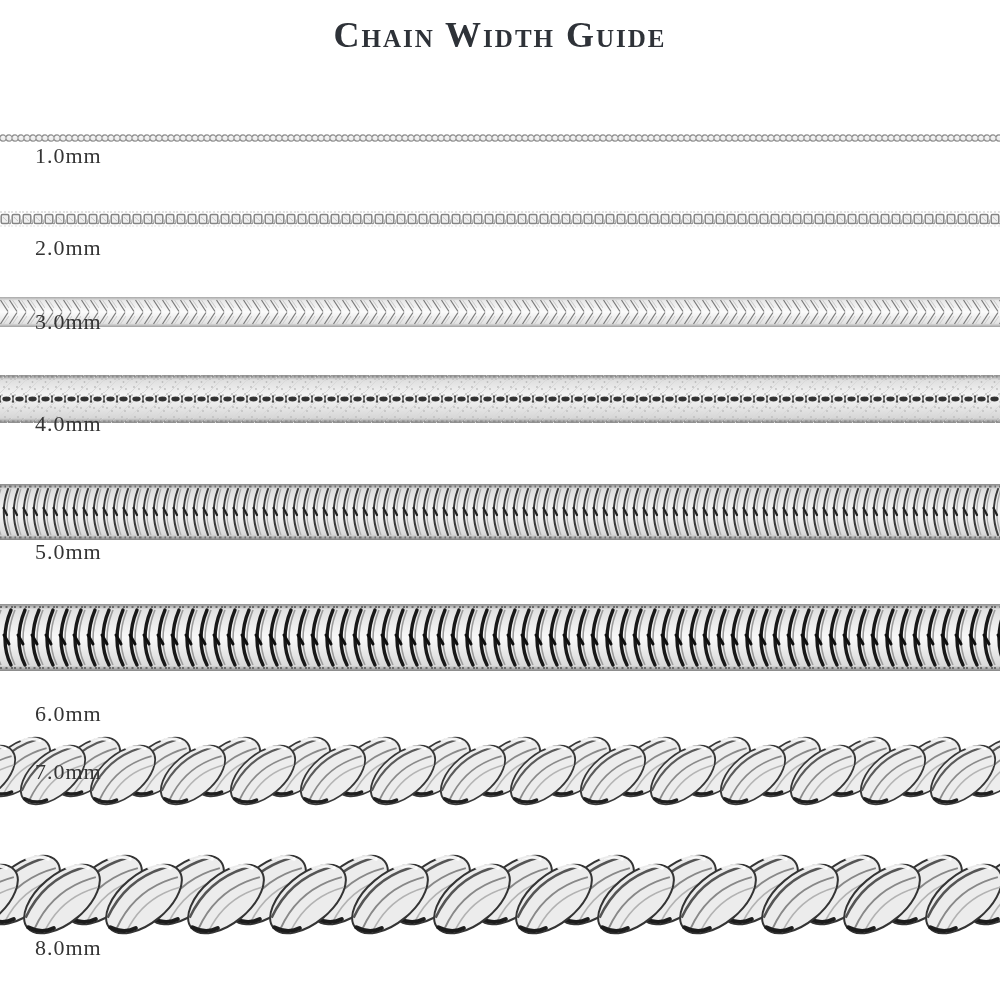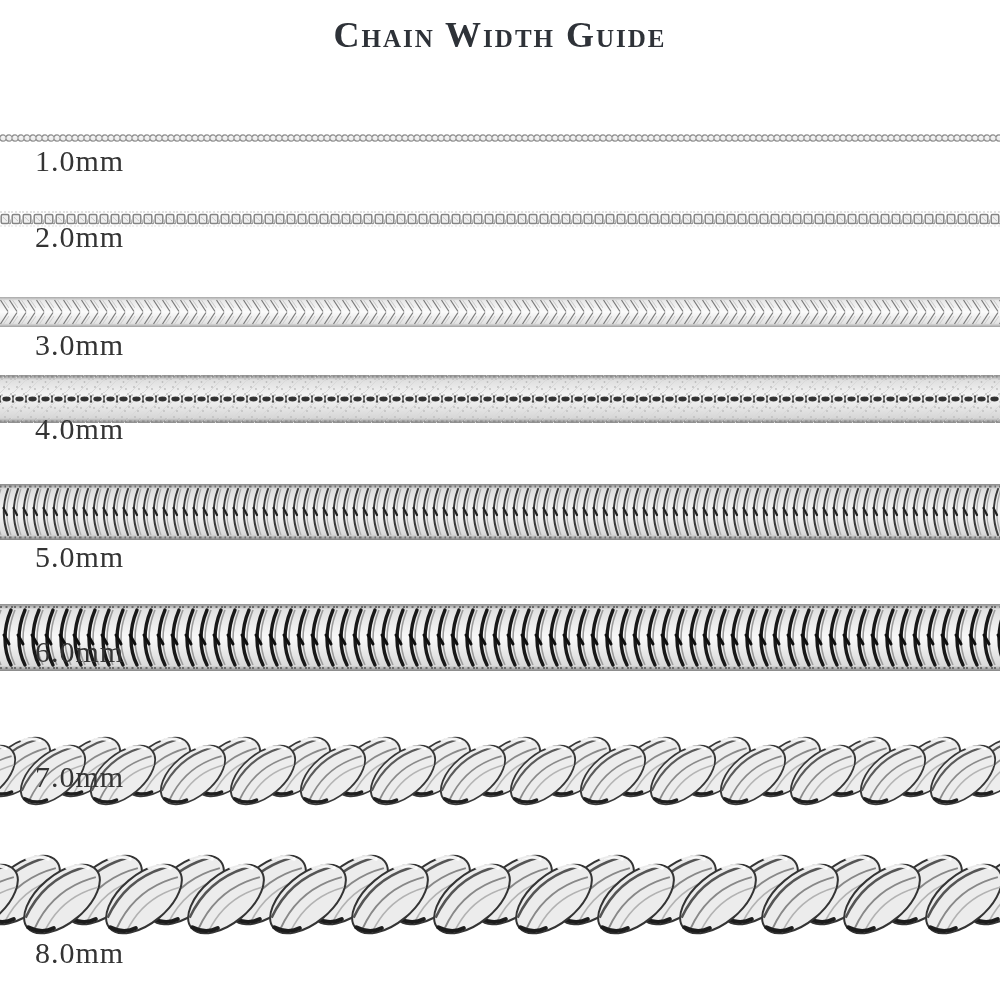--- a/index.html
+++ b/index.html
@@ -7,21 +7,21 @@
     position:relative;width:1000px;height:1000px;background:#ffffff;
     overflow:hidden;font-family:"Liberation Serif","DejaVu Serif",serif;
   }
   .page-title{
     position:absolute;top:14px;left:0;width:100%;text-align:center;
     font-size:36px;font-weight:600;font-variant:small-caps;
     letter-spacing:2px;color:#2e3238;margin:0;
   }
   .chain{position:absolute;left:0;display:block;}
   .size-label{
-    position:absolute;left:35px;font-size:30px;color:#343434;
+    position:absolute;left:35px;font-size:22px;color:#343434;
     letter-spacing:1px;line-height:1.1;
   }
 </style>
 </head>
 <body>
 
 <div id="canvas">
 
   <h1 class="page-title">Chain Width Guide</h1>
 
@@ -41,42 +41,42 @@
       <pattern id="p2" width="11" height="18" patternUnits="userSpaceOnUse">
         <line x1="0" y1="2" x2="11" y2="2" stroke="#d8d8d8" stroke-width="1.5" stroke-dasharray="2 2"></line>
         <line x1="0" y1="16" x2="11" y2="16" stroke="#dddddd" stroke-width="1.2" stroke-dasharray="2 2"></line>
         <rect x="1.2" y="4.5" width="7.6" height="9" rx="1.5" fill="#f0f0f0" stroke="#858585" stroke-width="1.5"></rect>
         <path d="M8.8 13.5 q2.6 1 2.2 -4" fill="none" stroke="#9a9a9a" stroke-width="1.3"></path>
         <path d="M3 7 q2 2.5 4 4" fill="none" stroke="#c2c2c2" stroke-width="1"></path>
       </pattern>
     </defs>
     <rect width="1000" height="18" fill="url(#p2)"></rect>
   </svg>
-  <div class="size-label" style="top:220px">2.0mm</div>
+  <div class="size-label" style="top:236px">2.0mm</div>
 
   <svg class="chain" style="top:297px" width="1000" height="30">
     <defs>
       <linearGradient id="g3" x1="0" y1="0" x2="0" y2="1">
         <stop offset="0" stop-color="#a8a8a8"></stop>
           <stop offset="0.12" stop-color="#e8e8e8"></stop>
         <stop offset="0.5" stop-color="#fbfbfb"></stop>
           <stop offset="0.88" stop-color="#e2e2e2"></stop>
         <stop offset="1" stop-color="#a0a0a0"></stop>
       </linearGradient>
       <pattern id="p3" width="9" height="30" patternUnits="userSpaceOnUse">
         <rect width="9" height="30" fill="url(#g3)"></rect>
         <path d="M0.5 3 L8 14.5" stroke="#787878" stroke-width="1.2" fill="none"></path>
         <path d="M8 15.5 L0.5 27" stroke="#787878" stroke-width="1.2" fill="none"></path>
         <path d="M3.5 3 L9 11" stroke="#c9c9c9" stroke-width="1" fill="none"></path>
         <path d="M9 19 L3.5 27" stroke="#cecece" stroke-width="1" fill="none"></path>
       </pattern>
     </defs>
     <rect width="1000" height="30" fill="url(#p3)"></rect>
   </svg>
-  <div class="size-label" style="top:328px">3.0mm</div>
+  <div class="size-label" style="top:310px">3.0mm</div>
 
   <svg class="chain" style="top:375px" width="1000" height="48">
     <defs>
       <linearGradient id="g4" x1="0" y1="0" x2="0" y2="1">
         <stop offset="0" stop-color="#919191"></stop>
           <stop offset="0.1" stop-color="#dedede"></stop>
         <stop offset="0.45" stop-color="#f6f6f6"></stop>
           <stop offset="0.9" stop-color="#d6d6d6"></stop>
         <stop offset="1" stop-color="#8a8a8a"></stop>
       </linearGradient>
@@ -145,21 +145,21 @@
         <path d="M15 6 C 7 25, 7 45, 15 61" stroke="#9c9c9c" stroke-width="1.6" fill="none"></path>
         <path d="M1 6 C -7 25, -7 45, 1 61" stroke="#9c9c9c" stroke-width="1.6" fill="none"></path>
         <path d="M11 6 C 3 25, 3 45, 11 61" stroke="#181818" stroke-width="3.4" fill="none" stroke-linecap="round"></path>
         <path d="M4 31 l5 9" stroke="#0f0f0f" stroke-width="3" stroke-linecap="round" fill="none"></path>
         <line x1="0" y1="3" x2="14" y2="3" stroke="#6a6a6a" stroke-width="2.2" stroke-dasharray="2 3.5"></line>
         <line x1="0" y1="64" x2="14" y2="64" stroke="#6a6a6a" stroke-width="2.2" stroke-dasharray="2 3.5"></line>
       </pattern>
     </defs>
     <rect width="1000" height="67" fill="url(#p6)"></rect>
   </svg>
-  <div class="size-label" style="top:635px">6.0mm</div>
+  <div class="size-label" style="top:702px">6.0mm</div>
 
   <svg class="chain" style="top:734px" width="1000" height="73">
     <defs>
       <g id="ropeLink7">
         <ellipse rx="38" ry="21" fill="#ededed" stroke="#383838" stroke-width="1.8"></ellipse>
         <path d="M-34 -8 Q 0 -24 34 -8" fill="none" stroke="#5a5a5a" stroke-width="2.2"></path>
         <path d="M-34 4 Q 0 -12 34 4" fill="none" stroke="#8a8a8a" stroke-width="1.8"></path>
         <path d="M-30 12 Q 0 -2 30 12" fill="none" stroke="#b5b5b5" stroke-width="1.5"></path>
         <path d="M-37 0 q 5 12 16 15" fill="none" stroke="#1f1f1f" stroke-width="3.5" stroke-linecap="round"></path>
         <path d="M20 -18 q 10 4 14 12" fill="none" stroke="#ffffff" stroke-width="3" stroke-linecap="round" opacity="0.9"></path>

